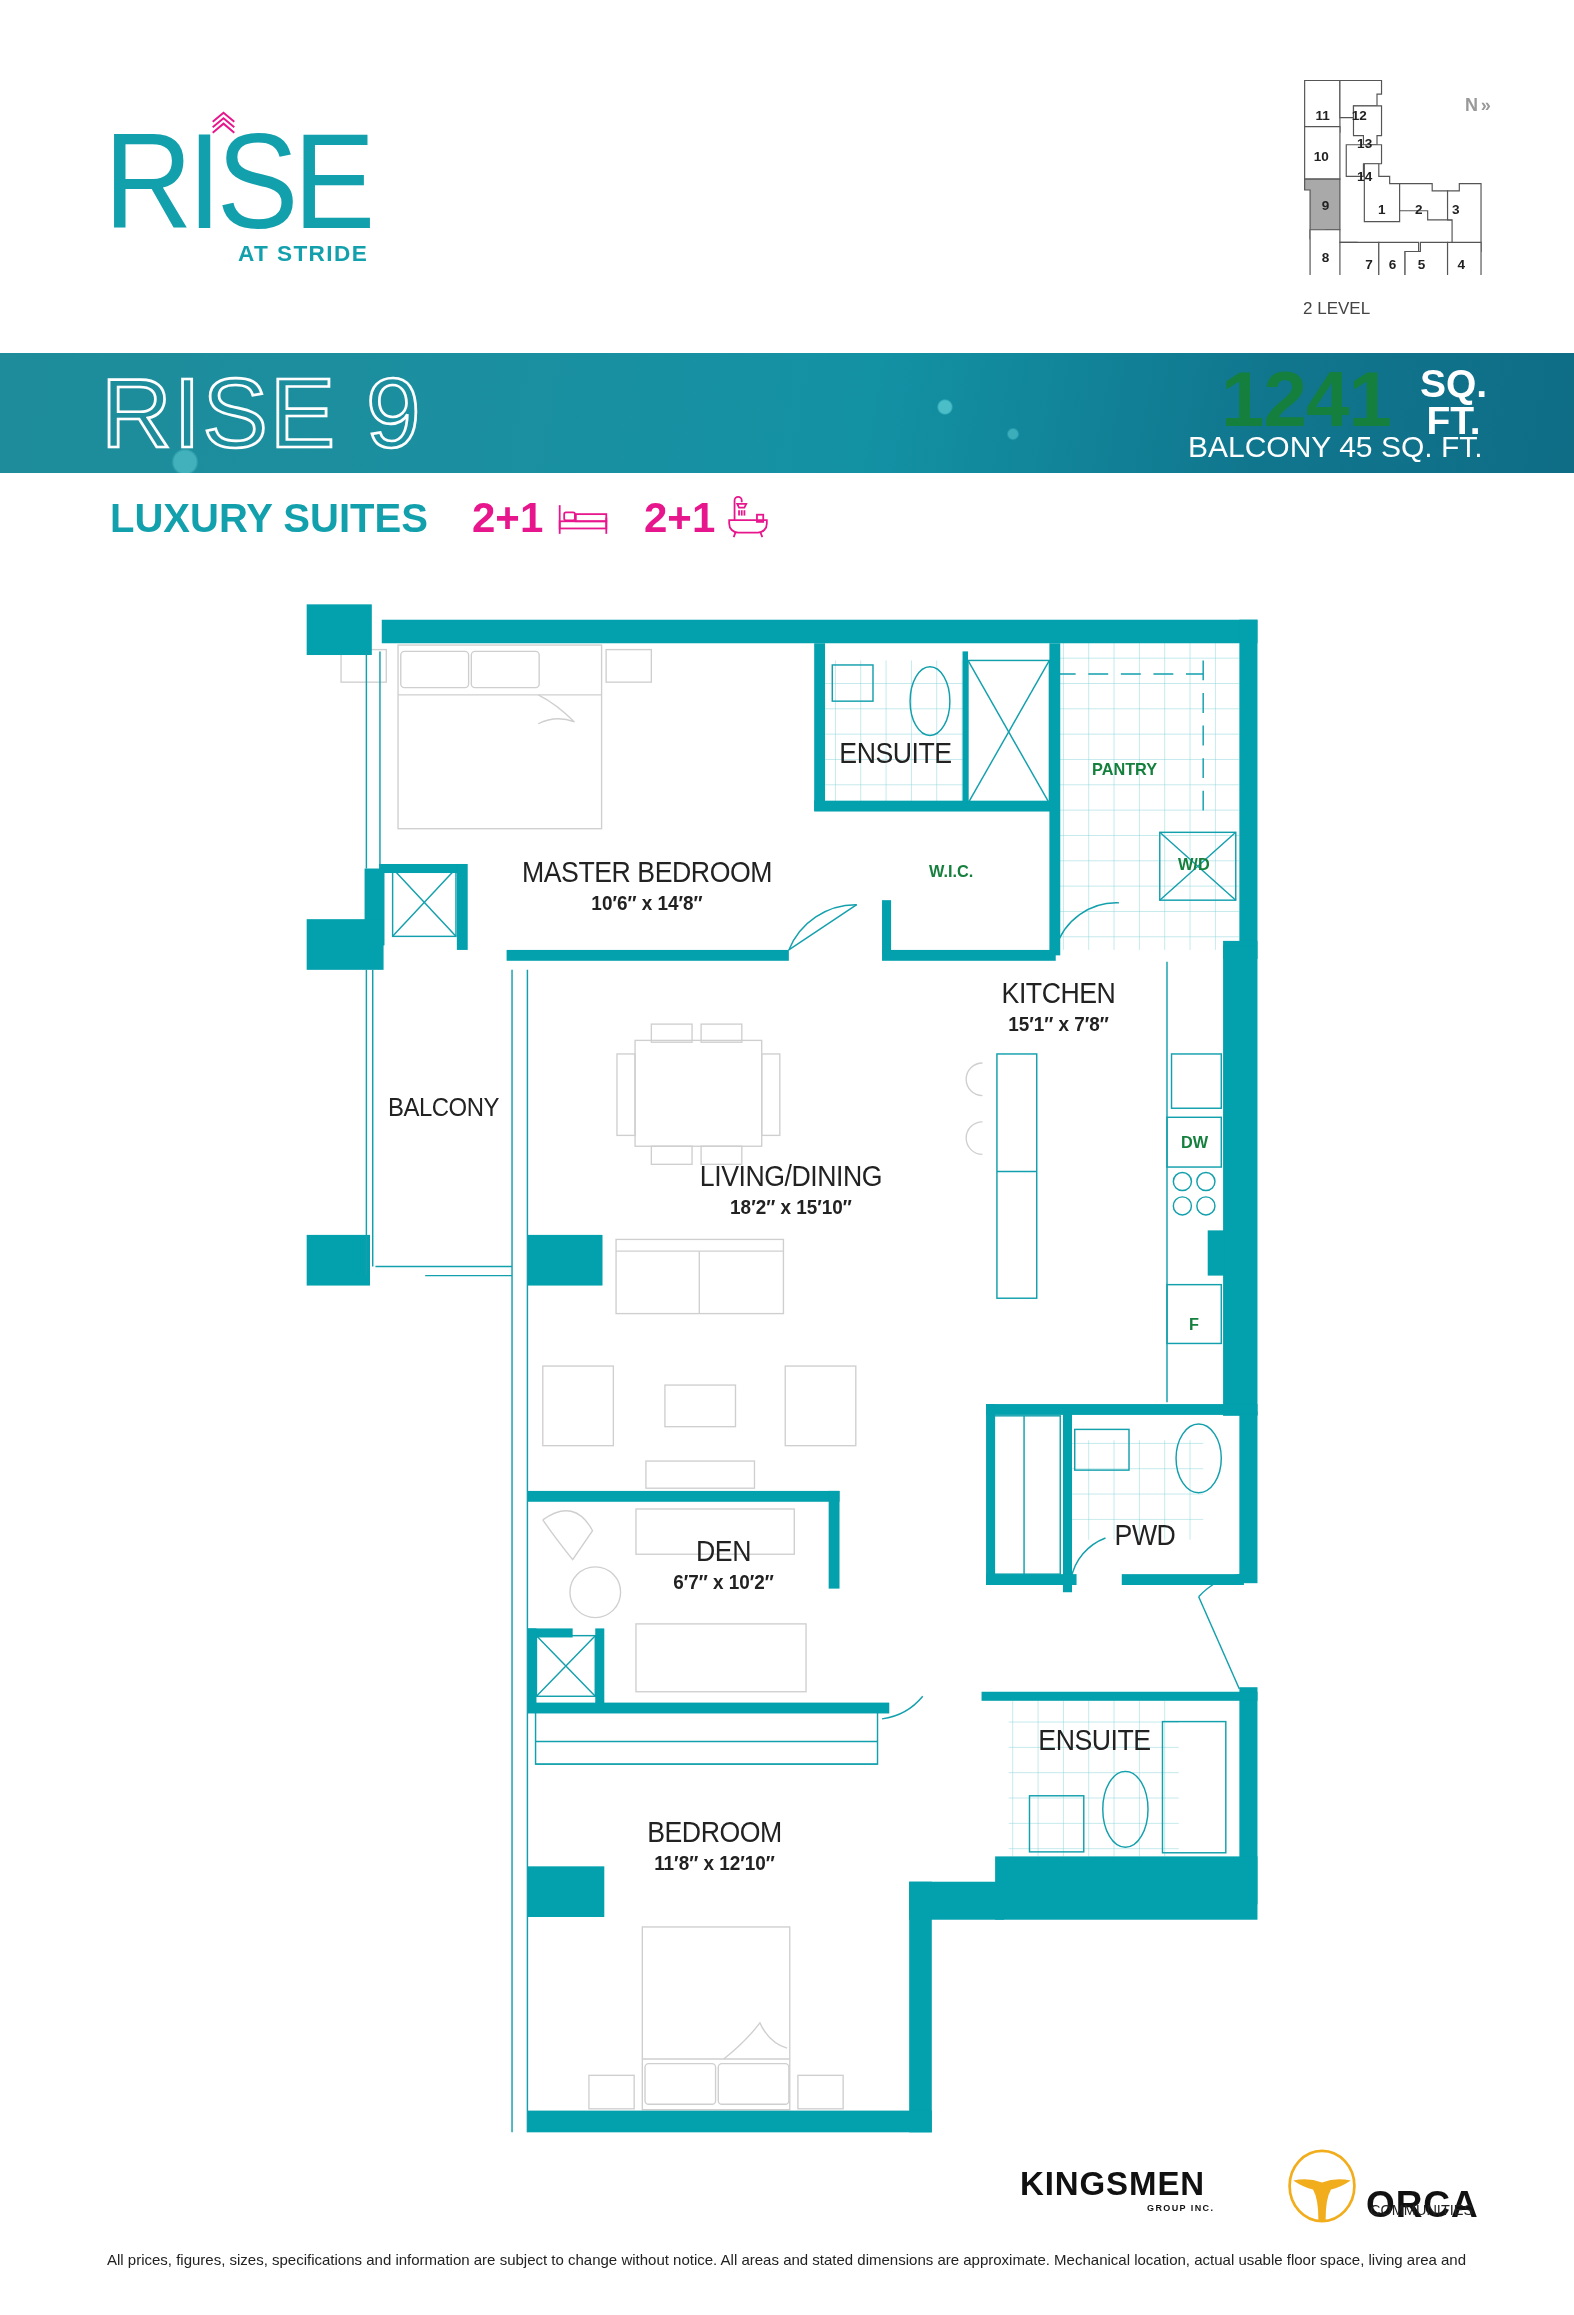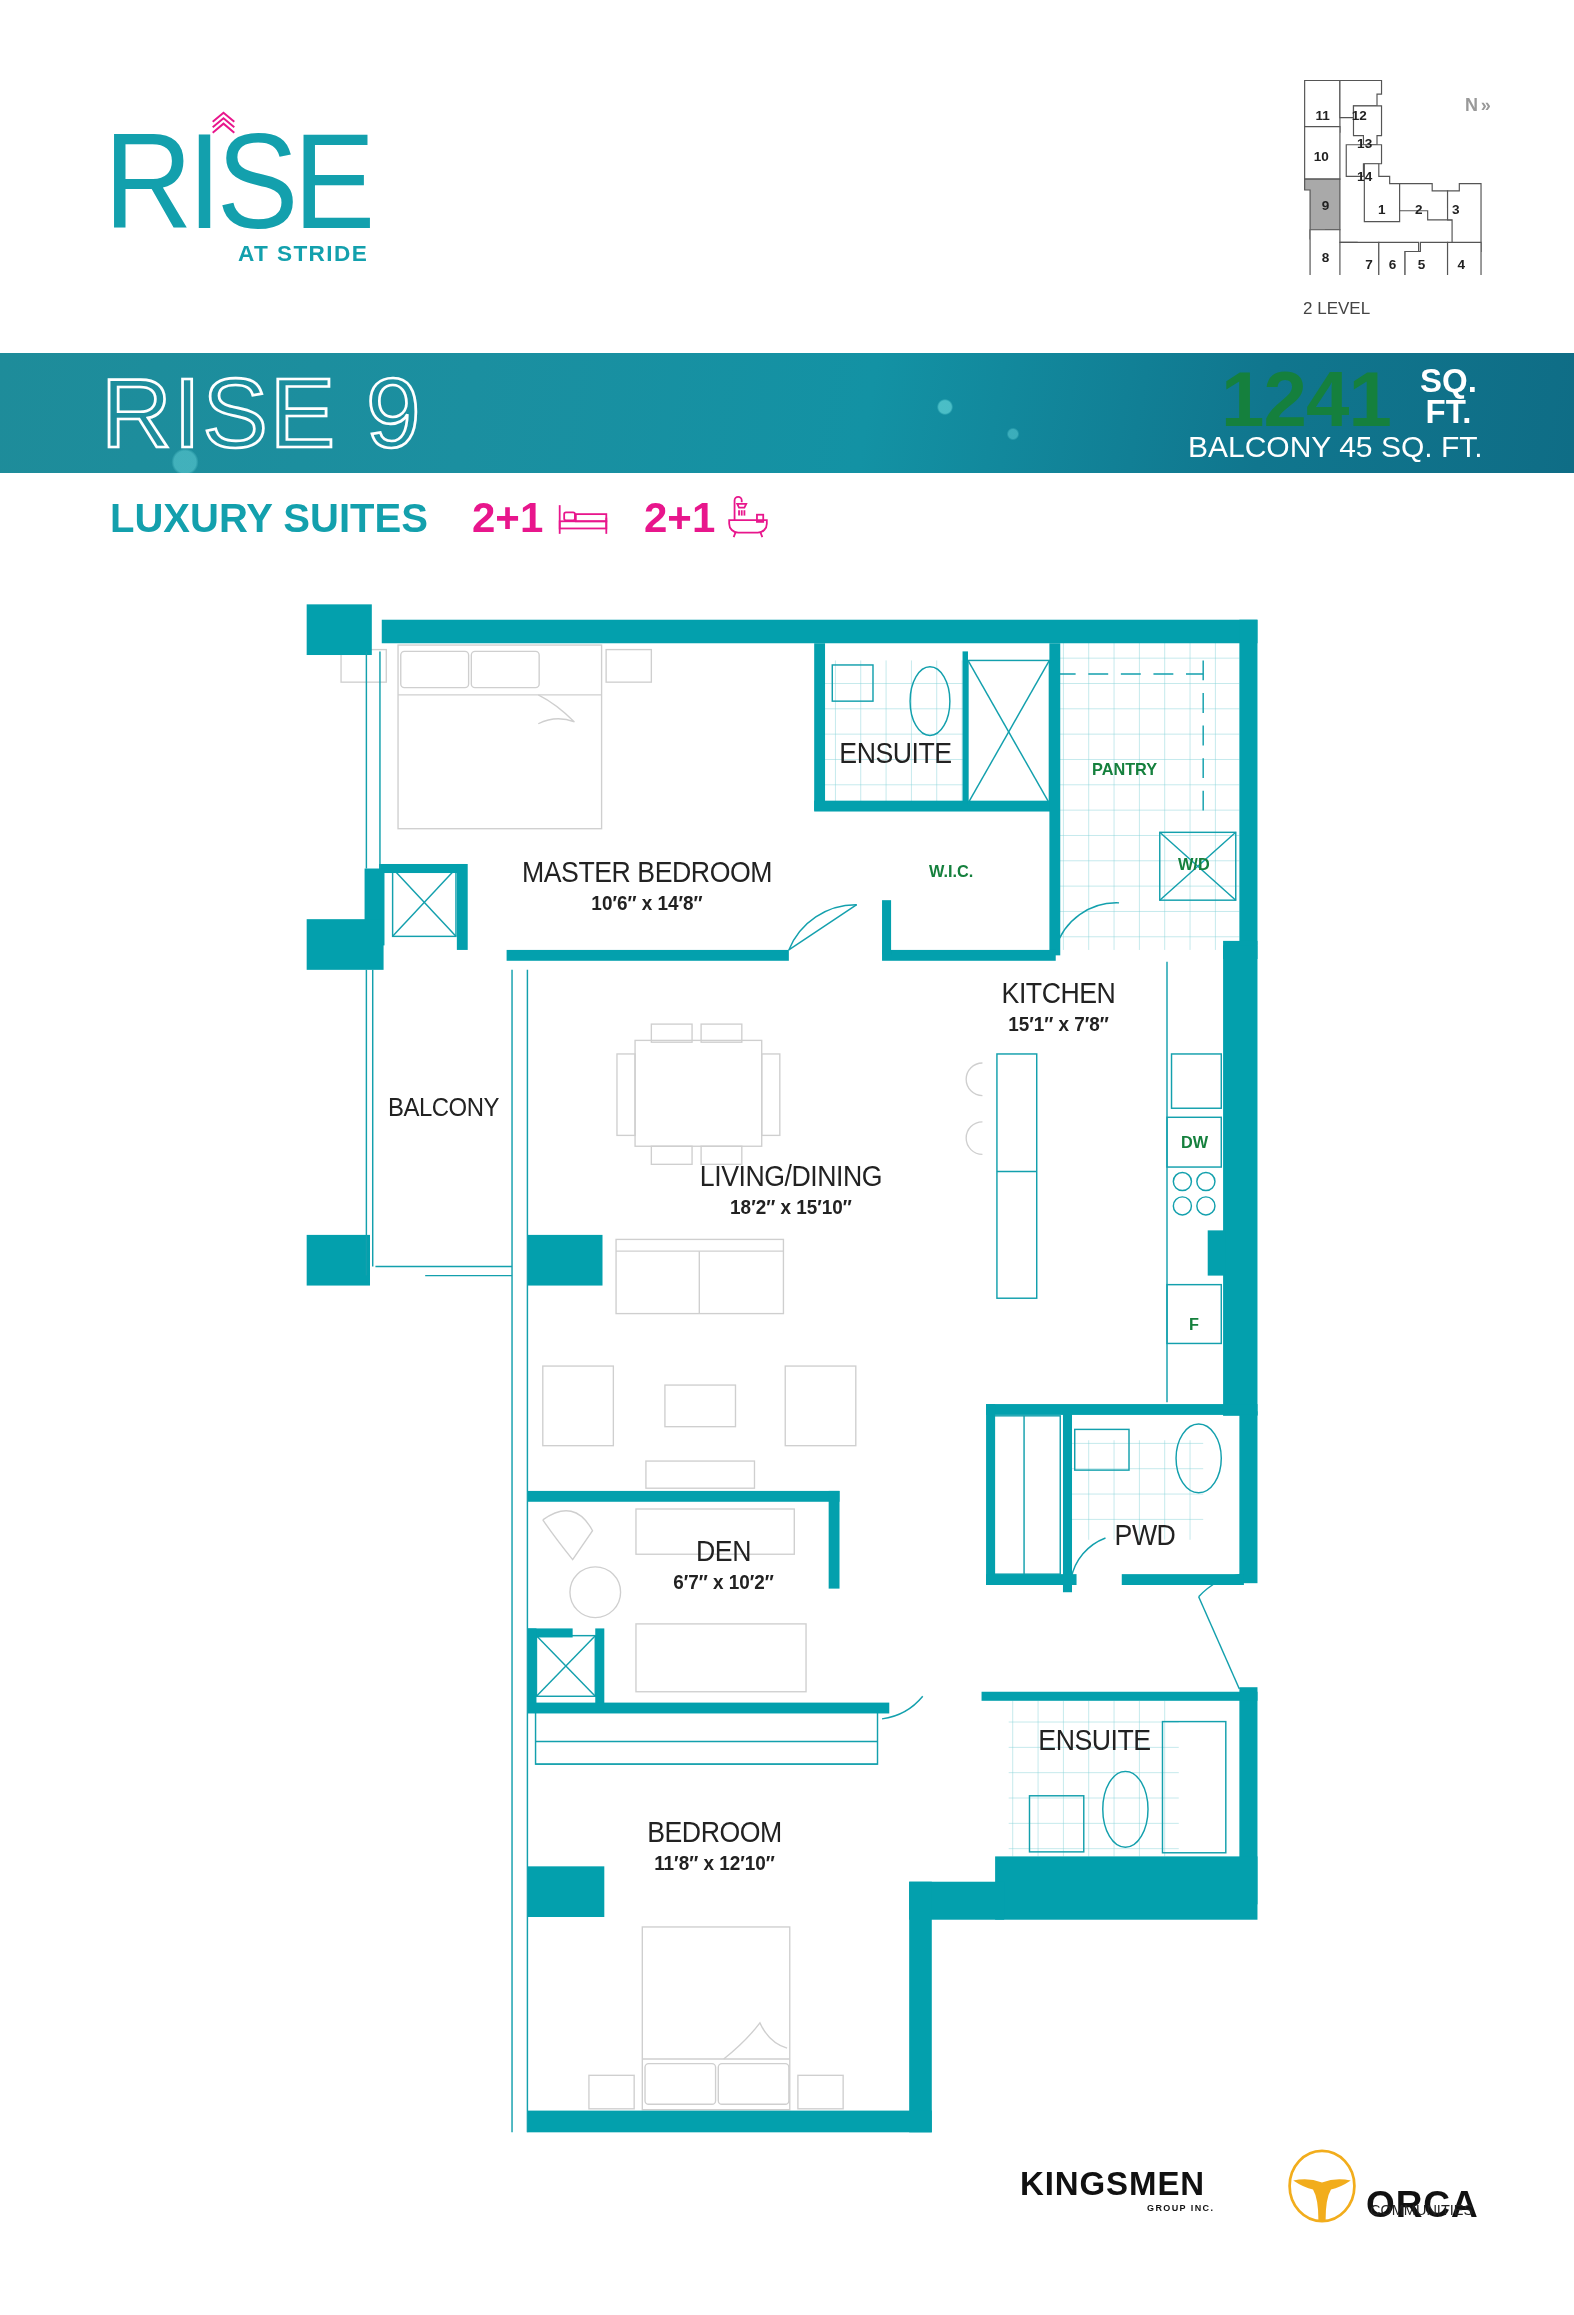--- a/index.html
+++ b/index.html
@@ -15,21 +15,21 @@
   .north { left:1465px; top:95px; font-size:18px; color:#999; font-weight:700; }
   
   .banner { left:0; top:353px; width:1575px; height:120px;
     background: radial-gradient(circle at 945px 54px, rgba(120,230,230,.55) 0 6.3px, transparent 8.1px),
                 radial-gradient(circle at 742px 448px, rgba(120,230,230,.5) 0 7.2px, transparent 9px),
                 radial-gradient(circle at 185px 109px, rgba(110,220,225,.45) 0 11px, transparent 13.6px),
                 radial-gradient(circle at 1013px 81px, rgba(110,220,225,.45) 0 4.5px, transparent 6.3px),
                 linear-gradient(100deg, #1e8c9a 0%, #1b8fa0 30%, #1392a4 55%, #10768e 80%, #0f6d86 100%); }
   .banner-title { left:101px; top:364px; font-size:98px; color:transparent; -webkit-text-stroke:2.7px #ffffff; letter-spacing:1.8px; font-weight:400; line-height:1; }
   .sqft-num { left:1221px; top:360px; font-size:78px; font-weight:700; color:#15803d; line-height:1; letter-spacing:-0.9px; }
-  .sqft-unit { left:1420px; top:365px; font-size:33px; font-weight:700; color:#fff; line-height:0.95; text-align:center; }
+  .sqft-unit { left:1420px; top:365px; font-size:39px; font-weight:700; color:#fff; line-height:0.95; text-align:center; }
   .balcony-area { left:1188px; top:432px; font-size:30px; color:#fff; line-height:1; }
   
   .suite-type { left:110px; top:496px; font-size:40px; font-weight:700; color:#13a0ad; letter-spacing:0px; }
   .beds { left:472px; top:494px; font-size:42px; font-weight:700; color:#e8168c; }
   .baths { left:644px; top:494px; font-size:42px; font-weight:700; color:#e8168c; }
   .bed-icon { left:557px; top:503px; }
   .bath-icon { left:727px; top:495px; }
   
   .room { position:absolute; text-align:center; color:#222; font-family:"Liberation Sans", sans-serif; }
   .room .nm { display:block; font-size:29px; letter-spacing:-0.5px; transform:scaleX(0.92); }
@@ -354,14 +354,15 @@
 <div class="abs builder1">KINGSMEN</div>
 <div class="abs builder1-sub">GROUP INC.</div>
 <svg class="abs orca-icon" width="72" height="76" viewBox="0 0 80 84">
   <ellipse cx="40" cy="42" rx="36" ry="39" fill="none" stroke="#f2ad1c" stroke-width="3"></ellipse>
   <path d="M8 36 q16 -4 32 2 q16 -6 32 -2 q-12 8 -22 10 q-6 10 -6 34 h-8 q0 -24 -6 -34 q-10 -2 -22 -10 z" fill="#f2ad1c"></path>
 </svg>
 <div class="abs builder2">ORCA</div>
 <div class="abs builder2-sub">COMMUNITIES</div>
 
 <div class="abs disclaimer">
+  <div>All prices, figures, sizes, specifications and information are subject to change without notice. All areas and stated dimensions are approximate. Mechanical location, actual usable floor space, living area and</div>
 </div>
 
 
 </body></html>

